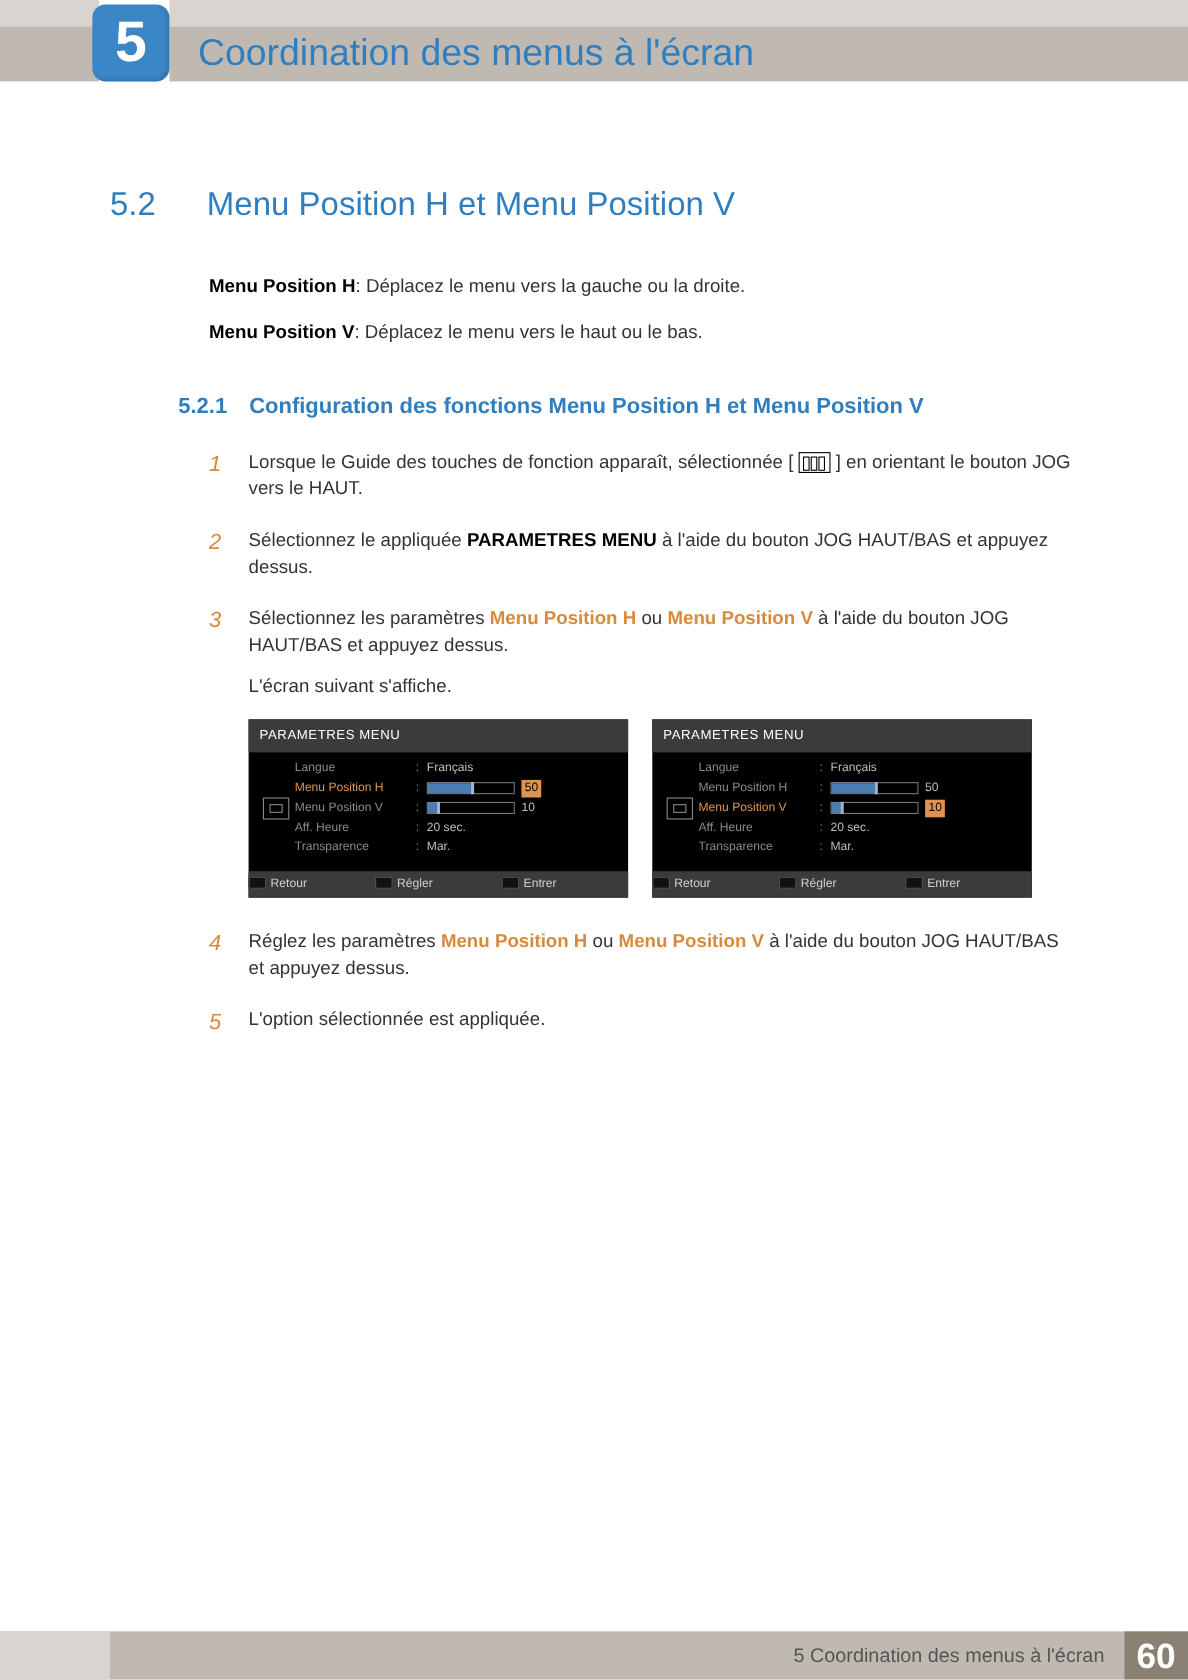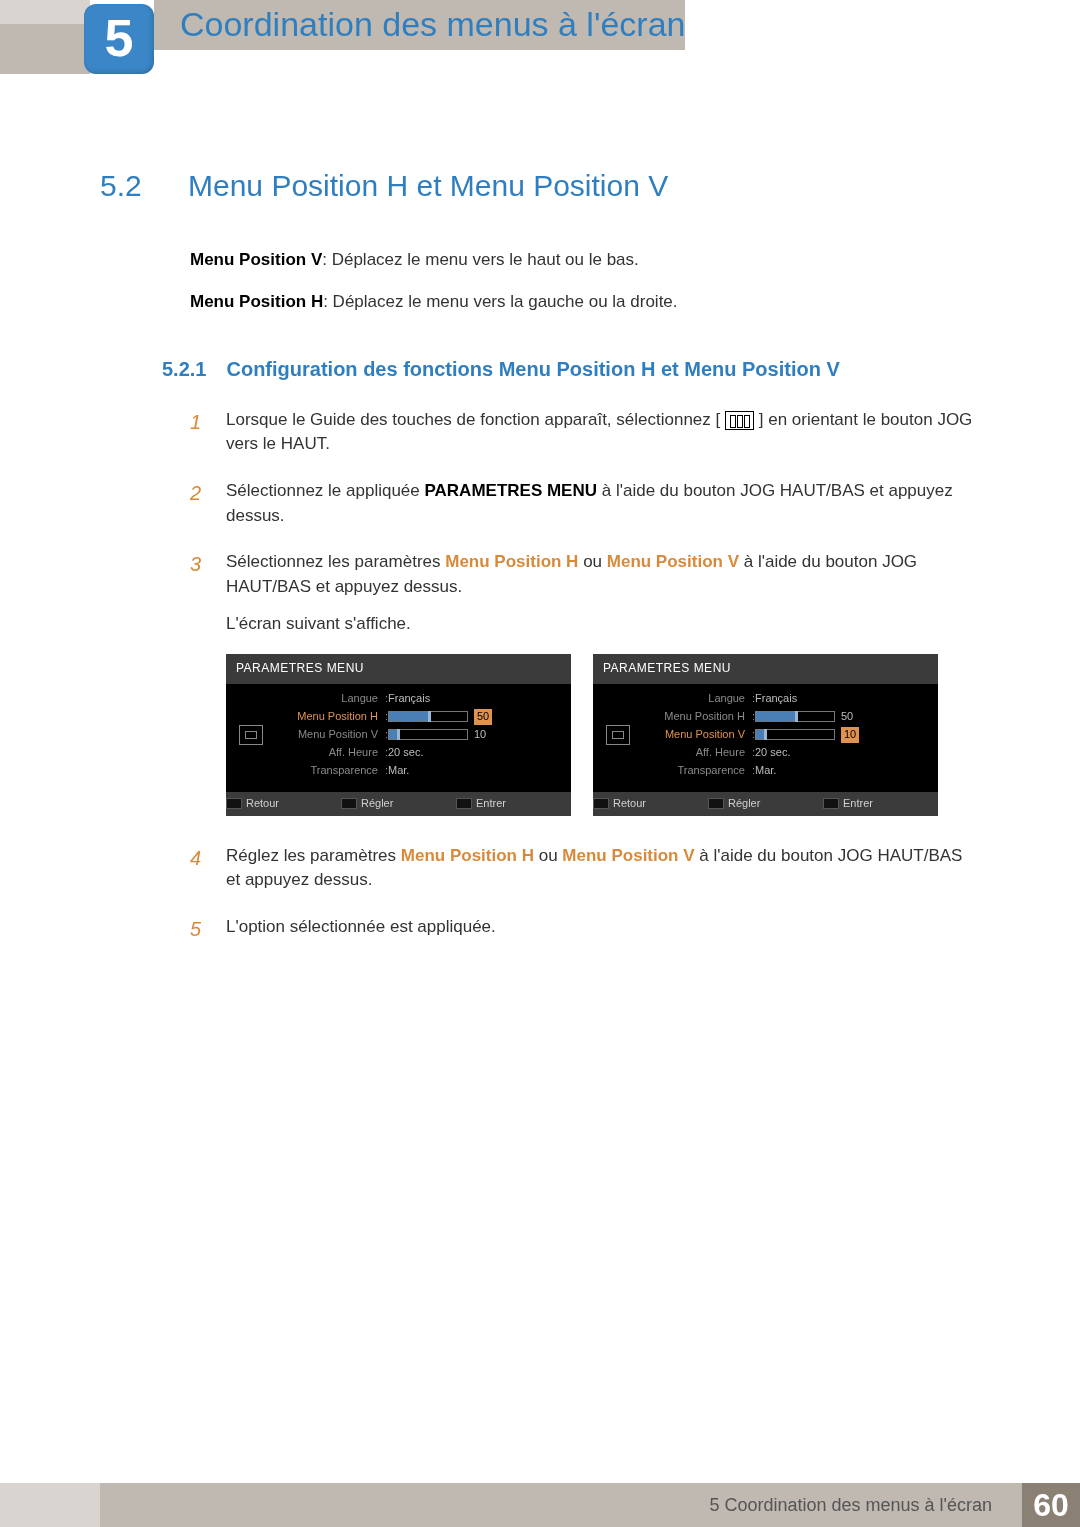--- a/index.html
+++ b/index.html
@@ -48,20 +48,21 @@
     margin-left: -6px;
     margin-top: 16px;
     position: relative;
     z-index: 2;
     box-shadow: inset -2px -2px 4px rgba(0,0,0,.15);
   }
   .header-title-wrap {
     flex:1;
     height:74px;
     display:flex;
+    flex-direction:column;
   }
   .header-title-top    { height:24px; background:#d9d4cf; }
   .header-title-bottom { height:50px; background:#c0b9b1; display:flex; align-items:center; padding-left:26px;}
   .header-title-bottom h1{
     margin:0;
     font-size: 34px;
     color:#2f7fc0;
     font-weight: normal;
   }
 
@@ -111,21 +112,21 @@
   }
   .osd-title {
     background:#3b3b3b; color:#fff; padding:6px 10px; font-size:12px; letter-spacing:.5px;
   }
   .osd-body { padding:6px 8px 12px 8px; display:flex; }
   .osd-iconcol { width:34px; display:flex; align-items:center; justify-content:center;}
   .osd-iconcol .ico{
     width:22px; height:18px; border:1px solid #888; display:flex; align-items:center; justify-content:center;
   }
   .osd-iconcol .ico::after{ content:""; width:10px; height:6px; border:1px solid #888;}
-  .osd-list { flex:1;text-align:right; }
+  .osd-list { flex:1; }
   .osd-row-i { display:flex; align-items:center; height:18px;}
   .osd-row-i .lbl { width:110px; color:#8a8a8a; }
   .osd-row-i.active .lbl { color:#e0934e; }
   .osd-row-i .colon{ width:10px; color:#8a8a8a;}
   .osd-row-i .val  { color:#bdbdbd; }
   .slider {
     display:inline-flex; align-items:center; gap:6px;
   }
   .slider .track{
     width:78px; height:9px; border:1px solid #777; position:relative; background:#000;
@@ -146,21 +147,21 @@
     display:inline-block; width:14px; height:9px; background:#111; border:1px solid #555; margin-right:4px; vertical-align:middle;
   }
 
   
   .page-footer{
     position:absolute; bottom:0; left:0; right:0; height:44px;
     display:flex;
   }
   .pf-left{
     background:#c0b9b1; flex:1; display:flex; align-items:center; justify-content:flex-end;
-    color:#555; font-size:18px; padding-right:30px;
+    color:#555; font-size:18px; padding-right:18px;
   }
   .pf-left .thin{
     position:absolute; left:0; width:100px; height:44px; background:#d9d4cf;
   }
   .pf-right{
     width:58px; background:#8b8074; color:#fff; display:flex; align-items:center; justify-content:center;
     font-size:32px; font-weight:bold;
   }
 </style>
 </head>
@@ -186,38 +187,38 @@
 
   <div class="body">
 
     <div class="section-row">
       <div class="section-num">5.2</div>
       <div class="section-title">Menu Position H et Menu Position V</div>
     </div>
 
     <div class="indent">
       <p class="para">
-        <span class="lbl-bold">Menu Position V</span><span>: Déplacez le menu vers le haut ou le bas.</span>
+        <span class="lbl-bold">Menu Position H</span><span>: Déplacez le menu vers la gauche ou la droite.</span>
       </p>
       <p class="para">
-        <span class="lbl-bold">Menu Position H</span><span>: Déplacez le menu vers la gauche ou la droite.</span>
+        <span class="lbl-bold">Menu Position V</span><span>: Déplacez le menu vers le haut ou le bas.</span>
       </p>
     </div>
 
     <div class="indent subsection-row" style="margin-left:62px;">
       <div class="sub-num">5.2.1</div>
       <div class="sub-title">Configuration des fonctions Menu Position H et Menu Position V</div>
     </div>
 
     <ol class="steps">
       <li>
         <div class="step-num">1</div>
         <div class="step-body">
           <p>
-            <span>Lorsque le Guide des touches de fonction apparaît, sélectionnez [</span>
+            <span>Lorsque le Guide des touches de fonction apparaît, sélectionnée [</span>
             <span class="menu-icon-box"><span></span><span></span><span></span></span>
             <span>] en orientant le bouton JOG vers le HAUT.</span>
           </p>
         </div>
       </li>
       <li>
         <div class="step-num">2</div>
         <div class="step-body">
           <p>
             <span>Sélectionnez le appliquée </span><span class="black-bold">PARAMETRES MENU</span><span> à l'aide du bouton JOG HAUT/BAS et appuyez dessus.</span>

